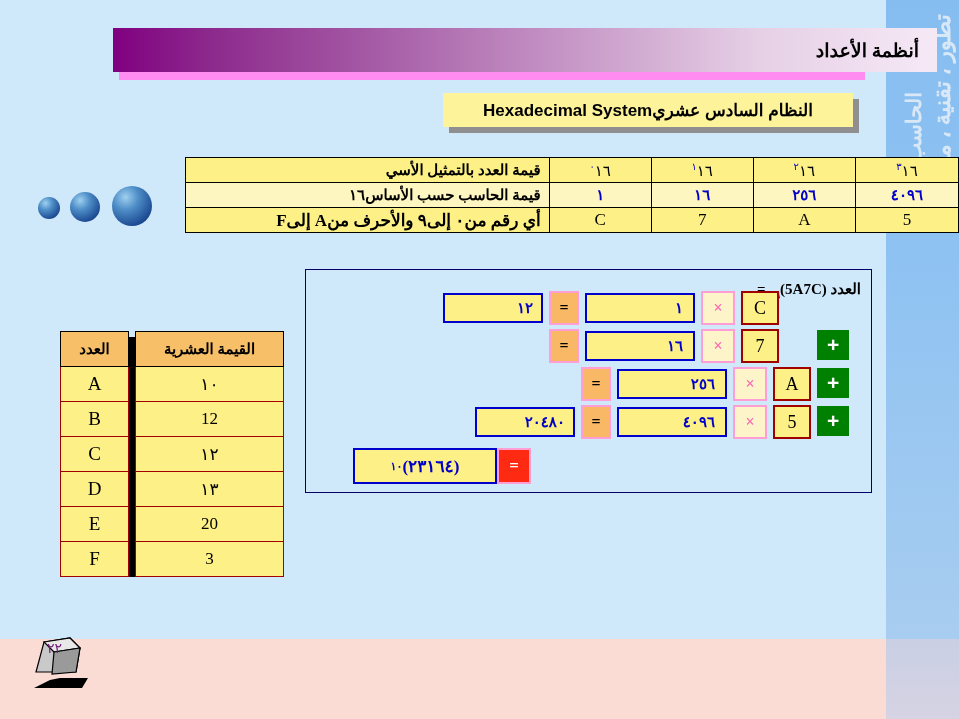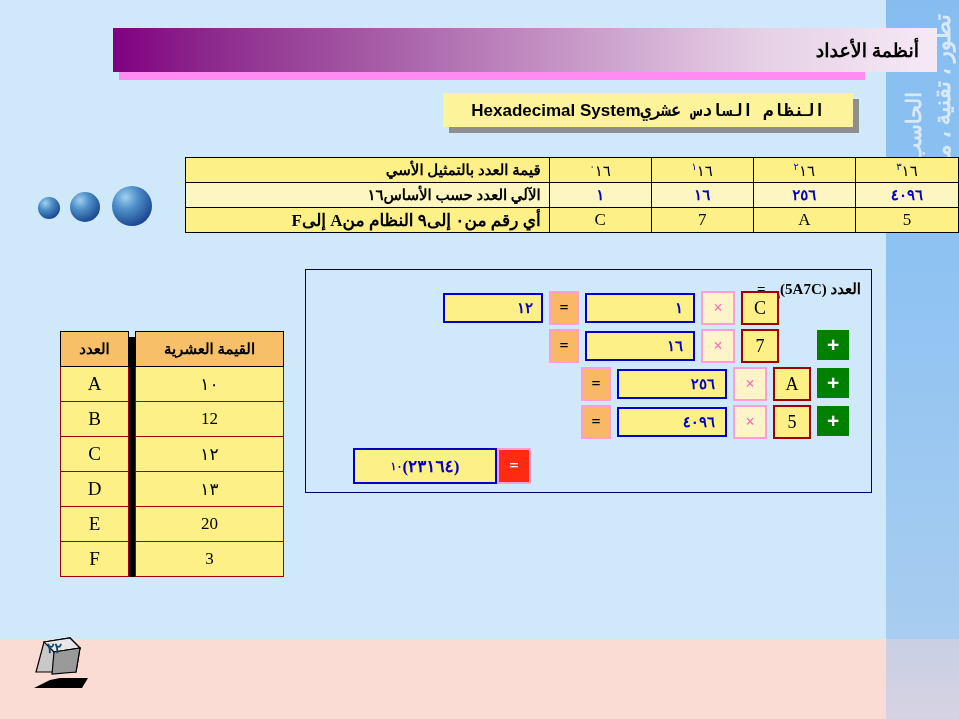--- a/index.html
+++ b/index.html
@@ -36,21 +36,21 @@
   #title-text{margin-right:18px;font-size:19px;font-weight:bold;color:#000;}
 
   
   #subtitle-shadow{position:absolute;left:449px;top:99px;width:410px;height:34px;background:#8f8f8f;}
   #subtitle-box{
     position:absolute;left:443px;top:93px;width:410px;height:34px;background:#fdf39a;
     display:flex;align-items:center;justify-content:center;
   }
   #subtitle-text{font-size:17px;font-weight:bold;color:#000;
                  font-family:"Liberation Sans","DejaVu Sans",sans-serif;}
-  #subtitle-text .ar{font-family:Liberation Mono, monospace;}
+  #subtitle-text .ar{font-family:Liberation Sans, sans-serif;}
 
   
   .sphere{position:absolute;border-radius:50%;
           background:radial-gradient(circle at 34% 28%,#9fd0f0 0%,#4f8fc8 32%,#1f4e96 72%,#13356d 100%);}
   #sphere-small{left:38px;top:197px;width:22px;height:22px;}
   #sphere-medium{left:70px;top:192px;width:30px;height:30px;}
   #sphere-large{left:112px;top:186px;width:40px;height:40px;}
 
   
   #powers-table{position:absolute;left:185px;top:157px;border-collapse:collapse;}
@@ -115,21 +115,21 @@
   #total-box{width:140px;height:32px;background:#fdf086;border:2px solid #0000cc;
              display:flex;align-items:center;justify-content:center;
              font-size:17px;color:#0000c8;font-weight:bold;}
   #total-sub{font-size:11px;vertical-align:sub;}
   #total-eq{width:30px;height:32px;background:#ff2a12;border:2px solid #ff9ed4;
             display:flex;align-items:center;justify-content:center;
             font-size:17px;color:#fff;font-weight:bold;margin-right:8px;}
 
   
   #keycap{position:absolute;left:30px;top:630px;width:80px;height:60px;}
-  #slide-number{position:absolute;left:47px;top:640px;font-size:14px;color:#0c4a6e;font-weight:bold;}
+  #slide-number{position:absolute;left:47px;top:640px;font-size:14px;color:#701a75;font-weight:normal;}
 </style>
 </head>
 <body>
 
 <div id="slide-canvas"></div>
 <div id="bottom-band"></div>
 <div id="right-rail"></div>
 <div id="right-rail-lower"></div>
 
 <div class="rail-text" id="rail-text-1">تطور ، تقنية ، مستقبل</div>
@@ -156,28 +156,28 @@
     <td class="pw"><span class="pw-exp">٢</span><span class="pw-base">١٦</span></td>
     <td class="pw"><span class="pw-exp">١</span><span class="pw-base">١٦</span></td>
     <td class="pw"><span class="pw-exp">٠</span><span class="pw-base">١٦</span></td>
     <td class="label">قيمة العدد بالتمثيل الأسي</td>
   </tr>
   <tr class="row-base">
     <td class="pw">٤٠٩٦</td>
     <td class="pw">٢٥٦</td>
     <td class="pw">١٦</td>
     <td class="pw">١</td>
-    <td class="label">الآلي العدد حسب الأساس١٦</td>
+    <td class="label">قيمة الحاسب حسب الأساس١٦</td>
   </tr>
   <tr class="row-digit">
     <td class="pw lat">5</td>
     <td class="pw lat">A</td>
     <td class="pw lat">7</td>
     <td class="pw lat">C</td>
-    <td class="label">أي رقم من٠   إلى٩  النظام منA  إلىF</td>
+    <td class="label">أي رقم من٠   إلى٩  والأحرف منA  إلىF</td>
   </tr>
 </tbody>
   </table>
 
 <div id="hex-shadow"></div>
 <table id="hex-table">
   <tbody>
       <tr>
     <th class="th-val">القيمة العشرية</th>
     <td class="gap"></td>
@@ -241,20 +241,21 @@
     <div class="mul-box">×</div>
     <div class="val-box">٢٥٦</div>
     <div class="eq-box">=</div>
   </div>
 
   <div class="calc-row" id="calc-row-3">
     <div class="digit-box lat">5</div>
     <div class="mul-box">×</div>
     <div class="val-box">٤٠٩٦</div>
     <div class="eq-box">=</div>
+    <div class="res-box">٢٠٤٨٠</div>
   </div>
 
   <div class="plus-box" id="plus-1">+</div>
   <div class="plus-box" id="plus-2">+</div>
   <div class="plus-box" id="plus-3">+</div>
 
   <div id="total-row">
     <div id="total-eq">=</div>
     <div id="total-box">
         <span>(٢٣١٦٤)</span>

